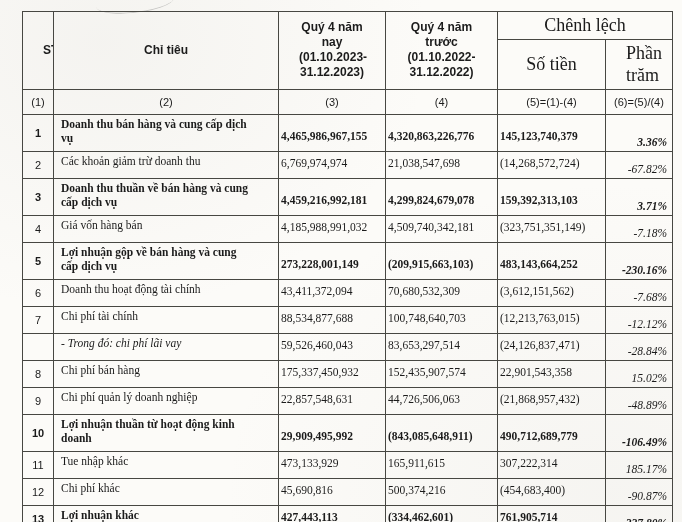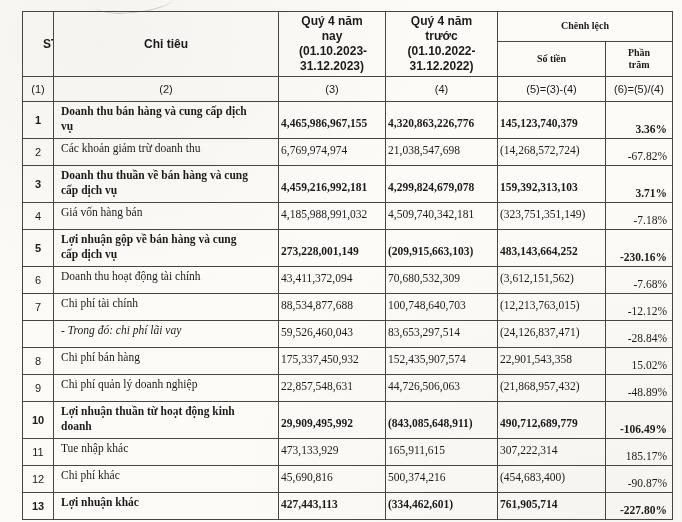--- a/index.html
+++ b/index.html
@@ -52,22 +52,22 @@
     font-weight: bold;
     font-size: 12px;
     text-align: center;
     vertical-align: middle;
     padding: 2px 20px;
     line-height: 1.25;
   }
   th.period { white-space: pre-line; }
   th.serifhead {
     font-family: "Liberation Serif", serif;
-    font-size: 10px;
-    font-weight: bold;
+    font-size: 18px;
+    font-weight: normal;
   }
   tr.numrow td {
     font-family: "Liberation Sans", sans-serif;
     font-size: 11px;
     font-weight: normal;
     text-align: center;
     vertical-align: middle;
     height: 22px;
     padding: 1px 0;
   }
@@ -89,20 +89,21 @@
     text-align: left;
     vertical-align: bottom;
     padding: 2px 8px 9px 2px;
     white-space: nowrap;
   }
   td.pct {
     text-align: right;
     vertical-align: bottom;
     padding: 2px 5px 3px 2px;
     white-space: nowrap;
+    font-style: italic;
   }
   tr.h1 { height: 27px; }
   tr.h2 { height: 37px; }
   tr.rbold td { font-weight: bold; }
   tr.rital td.lbl { font-style: italic; }
   thead tr.tophead { height: 27px; }
   thead tr.subhead { height: 31px; }
 </style>
 </head>
 <body>
@@ -133,21 +134,21 @@
       </tr>
       <tr class="subhead">
         <th class="serifhead">Số tiền</th>
         <th class="serifhead">Phần trăm</th>
       </tr>
       <tr class="numrow">
         <td>(1)</td>
         <td>(2)</td>
         <td>(3)</td>
         <td>(4)</td>
-        <td>(5)=(3)-(4)</td>
+        <td>(5)=(1)-(4)</td>
         <td>(6)=(5)/(4)</td>
       </tr>
     </thead>
     <tbody id="table-body">
         <tr class="h2 rbold">
           <td class="stt">1</td>
           <td class="lbl">Doanh thu bán hàng và cung cấp dịch vụ</td>
           <td class="num">4,465,986,967,155</td>
           <td class="num">4,320,863,226,776</td>
           <td class="num">145,123,740,379</td>

